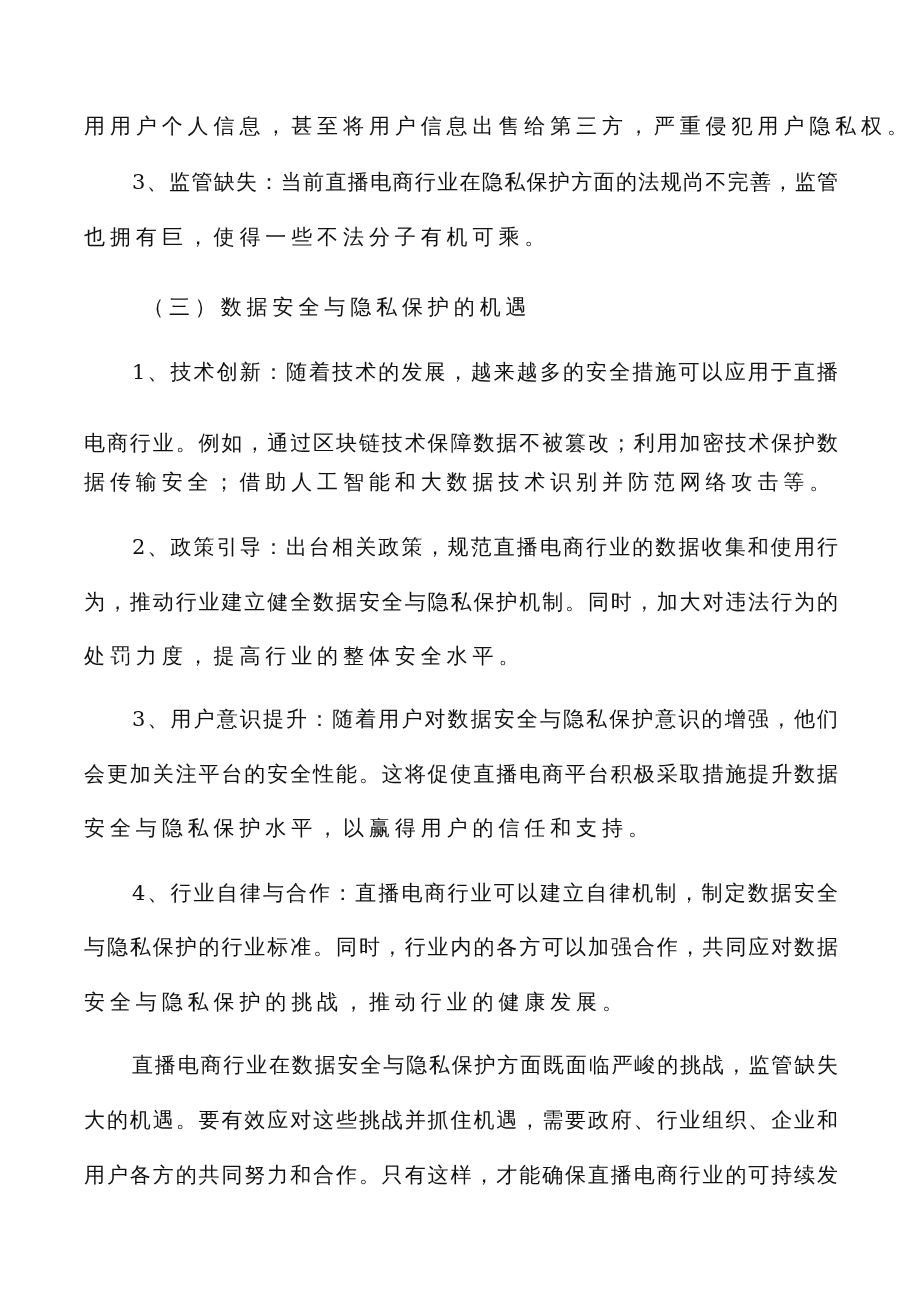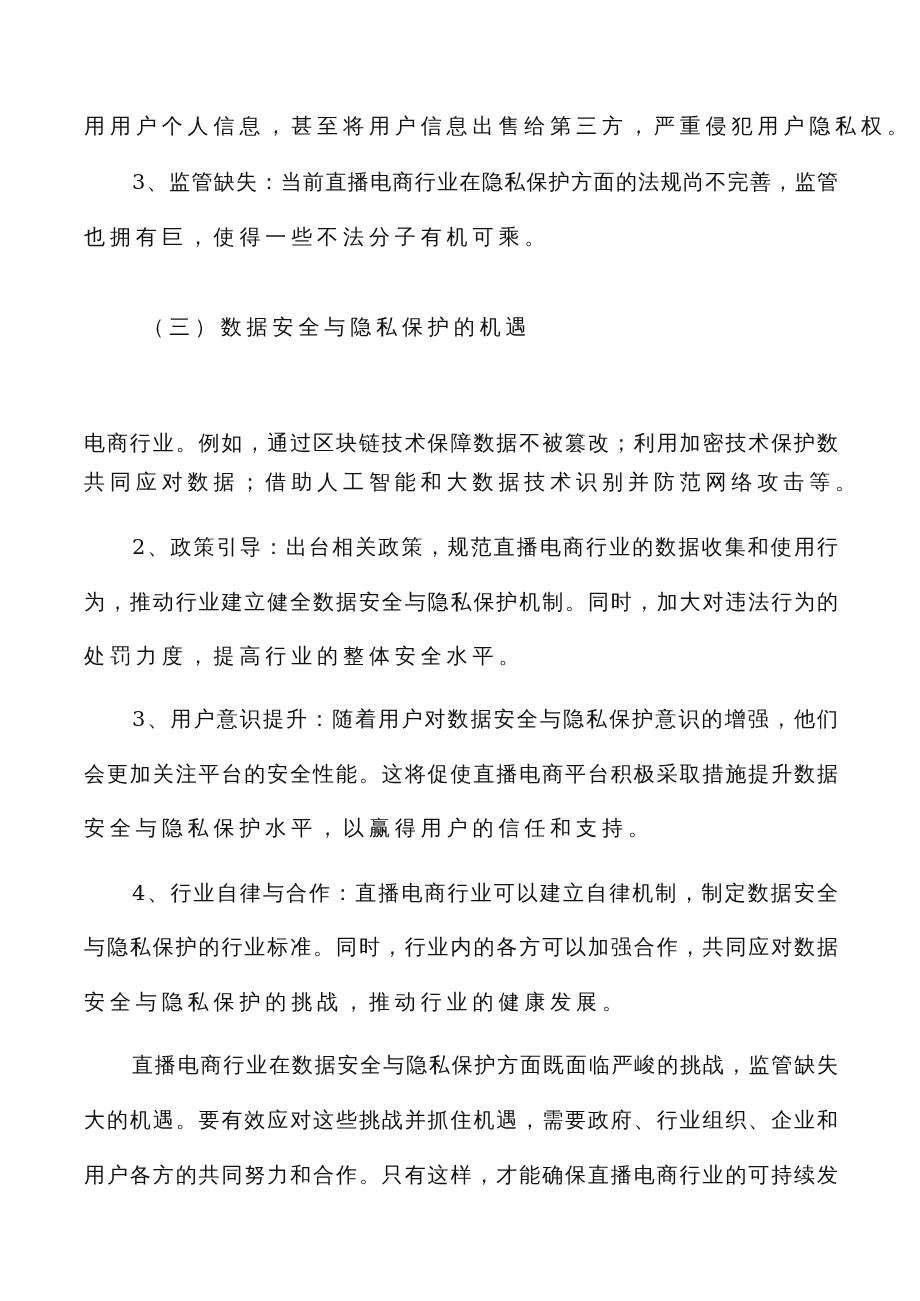--- a/index.html
+++ b/index.html
@@ -50,23 +50,24 @@
     left: 143px;
   }
 </style>
 </head>
 <body>
 
 <div class="page">
   <div class="line" style="top: 111px;">用用户个人信息，甚至将用户信息出售给第三方，严重侵犯用户隐私权。</div>
   <div class="line indent justify" style="top: 167px;">3、监管缺失：当前直播电商行业在隐私保护方面的法规尚不完善，监管</div>
   <div class="line" style="top: 222px;">也拥有巨，使得一些不法分子有机可乘。</div>
-  <div class="line heading" style="top: 292px; margin-top: 20px;">（三）数据安全与隐私保护的机遇</div>
+  <div class="line heading" style="top: 292px;">（三）数据安全与隐私保护的机遇</div>
+  <div class="line indent justify" style="top: 357px;">1、技术创新：随着技术的发展，越来越多的安全措施可以应用于直播</div>
   <div class="line justify" style="top: 412px; margin-top: 16px;">电商行业。例如，通过区块链技术保障数据不被篡改；利用加密技术保护数</div>
-  <div class="line" style="top: 467px;">共同应对数据；借助人工智能和大数据技术识别并防范网络攻击等。</div>
+  <div class="line" style="top: 467px;">据传输安全；借助人工智能和大数据技术识别并防范网络攻击等。</div>
   <div class="line indent justify" style="top: 532px;">2、政策引导：出台相关政策，规范直播电商行业的数据收集和使用行</div>
   <div class="line justify" style="top: 587px;">为，推动行业建立健全数据安全与隐私保护机制。同时，加大对违法行为的</div>
   <div class="line" style="top: 641px;">处罚力度，提高行业的整体安全水平。</div>
   <div class="line indent justify" style="top: 704px;">3、用户意识提升：随着用户对数据安全与隐私保护意识的增强，他们</div>
   <div class="line justify" style="top: 759px;">会更加关注平台的安全性能。这将促使直播电商平台积极采取措施提升数据</div>
   <div class="line" style="top: 813px;">安全与隐私保护水平，以赢得用户的信任和支持。</div>
   <div class="line indent justify" style="top: 878px;">4、行业自律与合作：直播电商行业可以建立自律机制，制定数据安全</div>
   <div class="line" style="top: 987px;">安全与隐私保护的挑战，推动行业的健康发展。</div>
   <div class="line justify" style="top: 932px;">与隐私保护的行业标准。同时，行业内的各方可以加强合作，共同应对数据</div>
   <div class="line indent justify" style="top: 1050px;">直播电商行业在数据安全与隐私保护方面既面临严峻的挑战，监管缺失</div>

